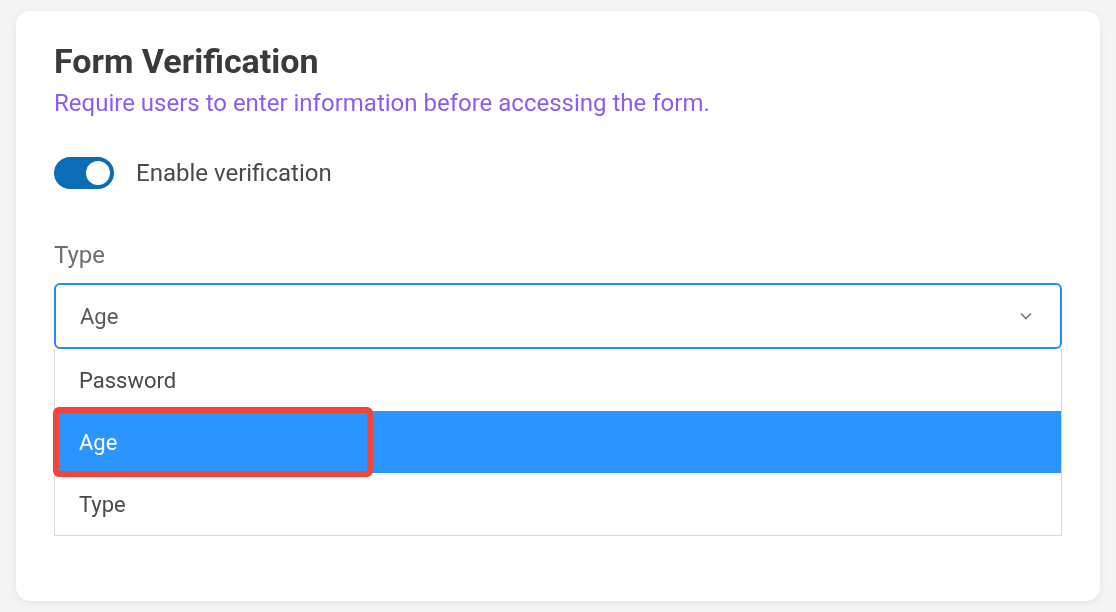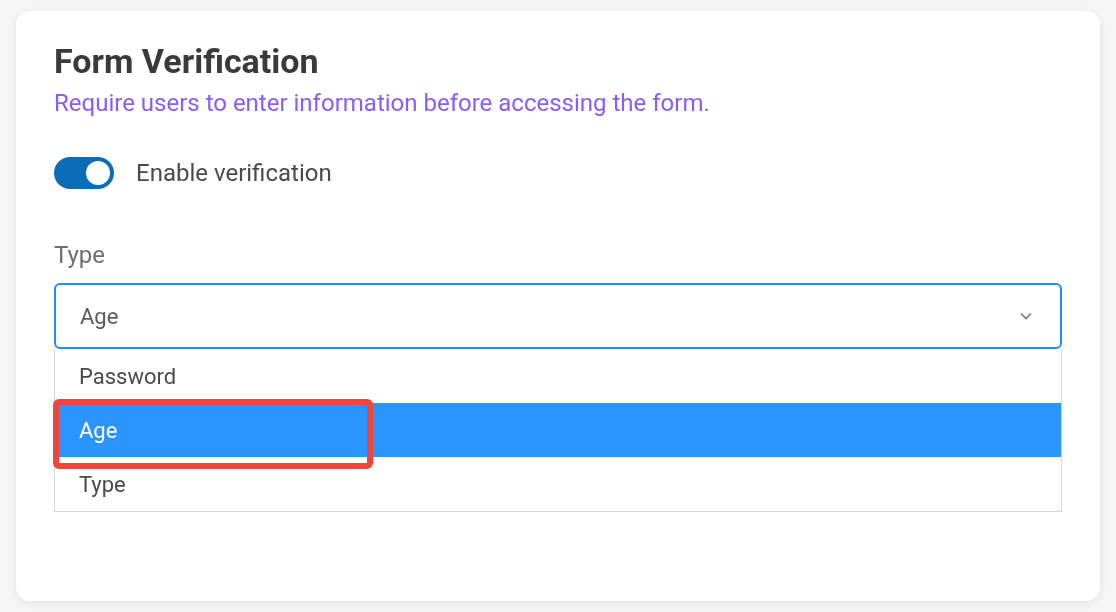--- a/index.html
+++ b/index.html
@@ -95,21 +95,21 @@
       fill: none;
       stroke-width: 2;
     }
     .dropdown {
       border-left: 1px solid #d8d8d8;
       border-right: 1px solid #d8d8d8;
       border-bottom: 1px solid #d8d8d8;
       background: #fff;
     }
     .option {
-      height: 54px;
+      height: 62px;
       display: flex;
       align-items: center;
       padding: 0 24px;
       font-size: 22px;
       color: #4a4a4a;
       cursor: pointer;
       position: relative;
     }
     .option.highlighted {
       background: #2a94ff;

